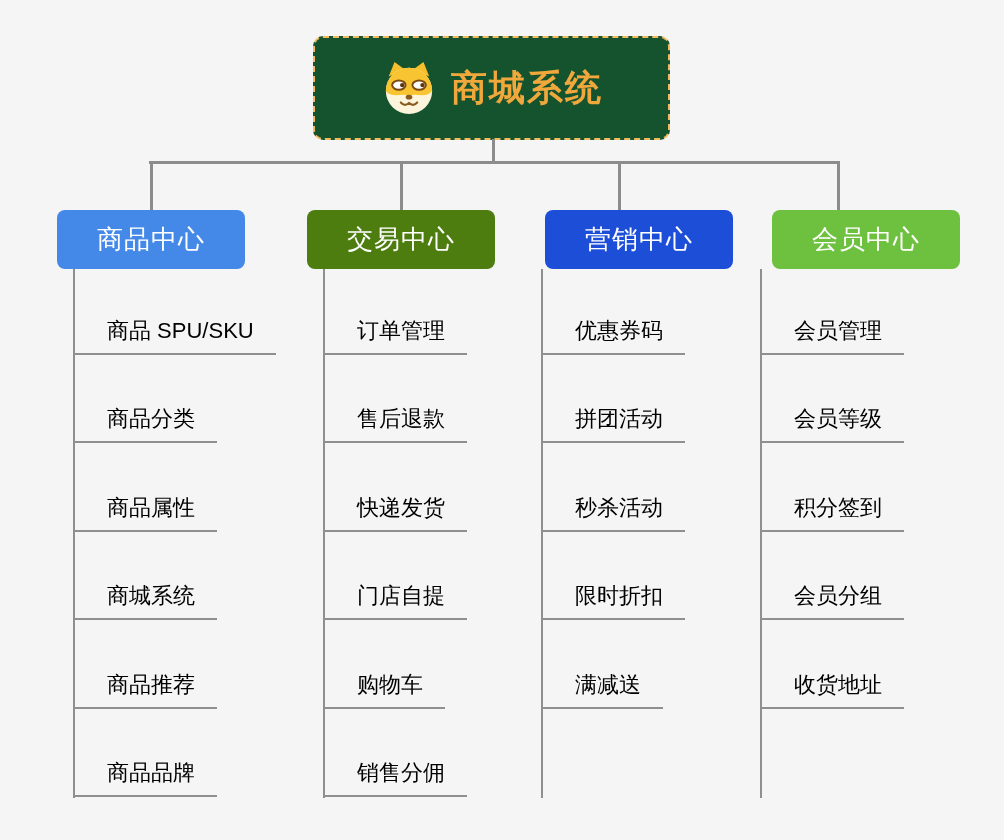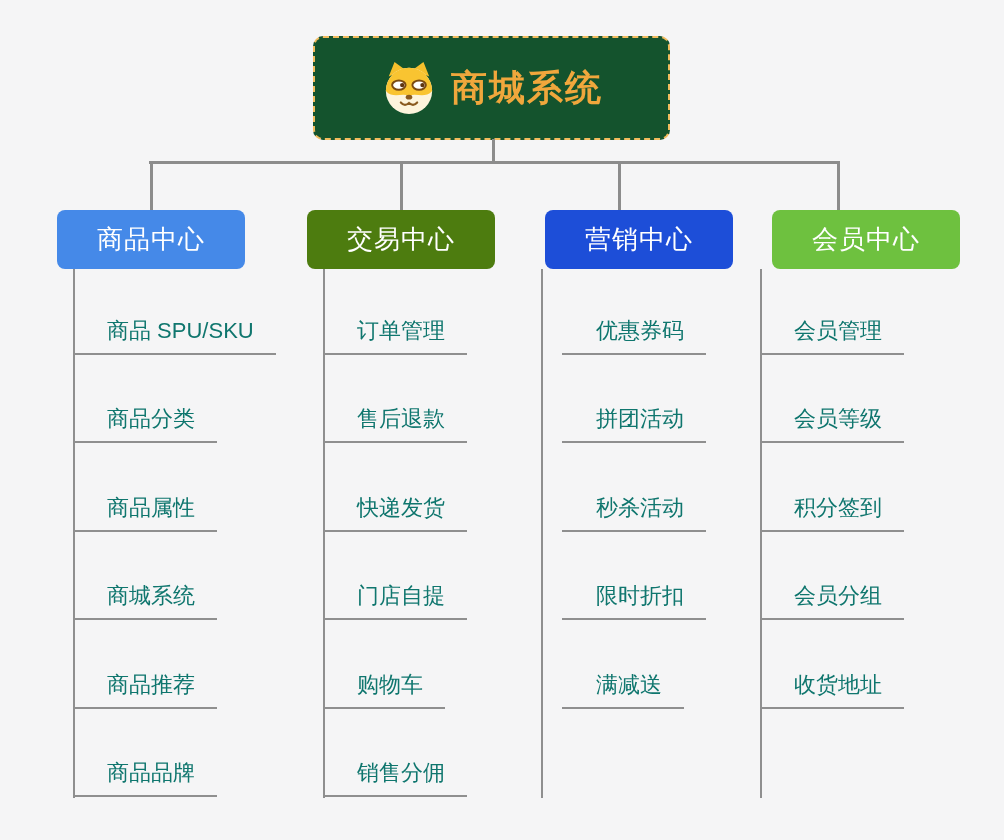--- a/index.html
+++ b/index.html
@@ -31,21 +31,21 @@
     letter-spacing:1px; cursor:pointer;
   }
   
   .col-line { position:absolute; top:269px; width:2px; height:529px; background:#8f8f8f; }
   .col { position:absolute; top:269px; }
   .sub-item {
     height:88.6px; box-sizing:border-box; width:max-content;
     display:flex; align-items:flex-end;
     padding:0 22px 7px 34px;
     border-bottom:2px solid #8f8f8f;
-    font-size:22px; color:#0f766e; cursor:pointer; white-space:nowrap;
+    font-size:22px; color:#000000; cursor:pointer; white-space:nowrap;
   }
   .sub-item:first-child { height:85.5px; }
 </style>
 </head>
 <body>
 
 <div class="canvas" id="canvas" style="background: rgb(245, 245, 246);">
 
   <div class="root-node">
     <svg class="dog-icon" viewBox="0 0 60 56" xmlns="http://www.w3.org/2000/svg" aria-hidden="true">
@@ -85,21 +85,21 @@
         <div class="sub-item">订单管理</div>
         <div class="sub-item">售后退款</div>
         <div class="sub-item">快递发货</div>
         <div class="sub-item">门店自提</div>
         <div class="sub-item">购物车</div>
         <div class="sub-item">销售分佣</div>
       </div>
       <div class="line drop" style="left: 617.5px;"></div>
       <div class="branch-box" style="left: 525px; background: #1d4ed8; margin-left: 20px;">营销中心</div>
       <div class="col-line" style="left: 541px;"></div>
-      <div class="col" style="left: 541px; padding-left: 21px;">
+      <div class="col" style="left: 541px;">
         <div class="sub-item">优惠券码</div>
         <div class="sub-item">拼团活动</div>
         <div class="sub-item">秒杀活动</div>
         <div class="sub-item">限时折扣</div>
         <div class="sub-item">满减送</div>
       </div>
       <div class="line drop" style="left: 836.5px;"></div>
       <div class="branch-box" style="left: 744px; background: rgb(110, 193, 63); margin-left: 28px;">会员中心</div>
       <div class="col-line" style="left: 760px;"></div>
       <div class="col" style="left: 760px;">

